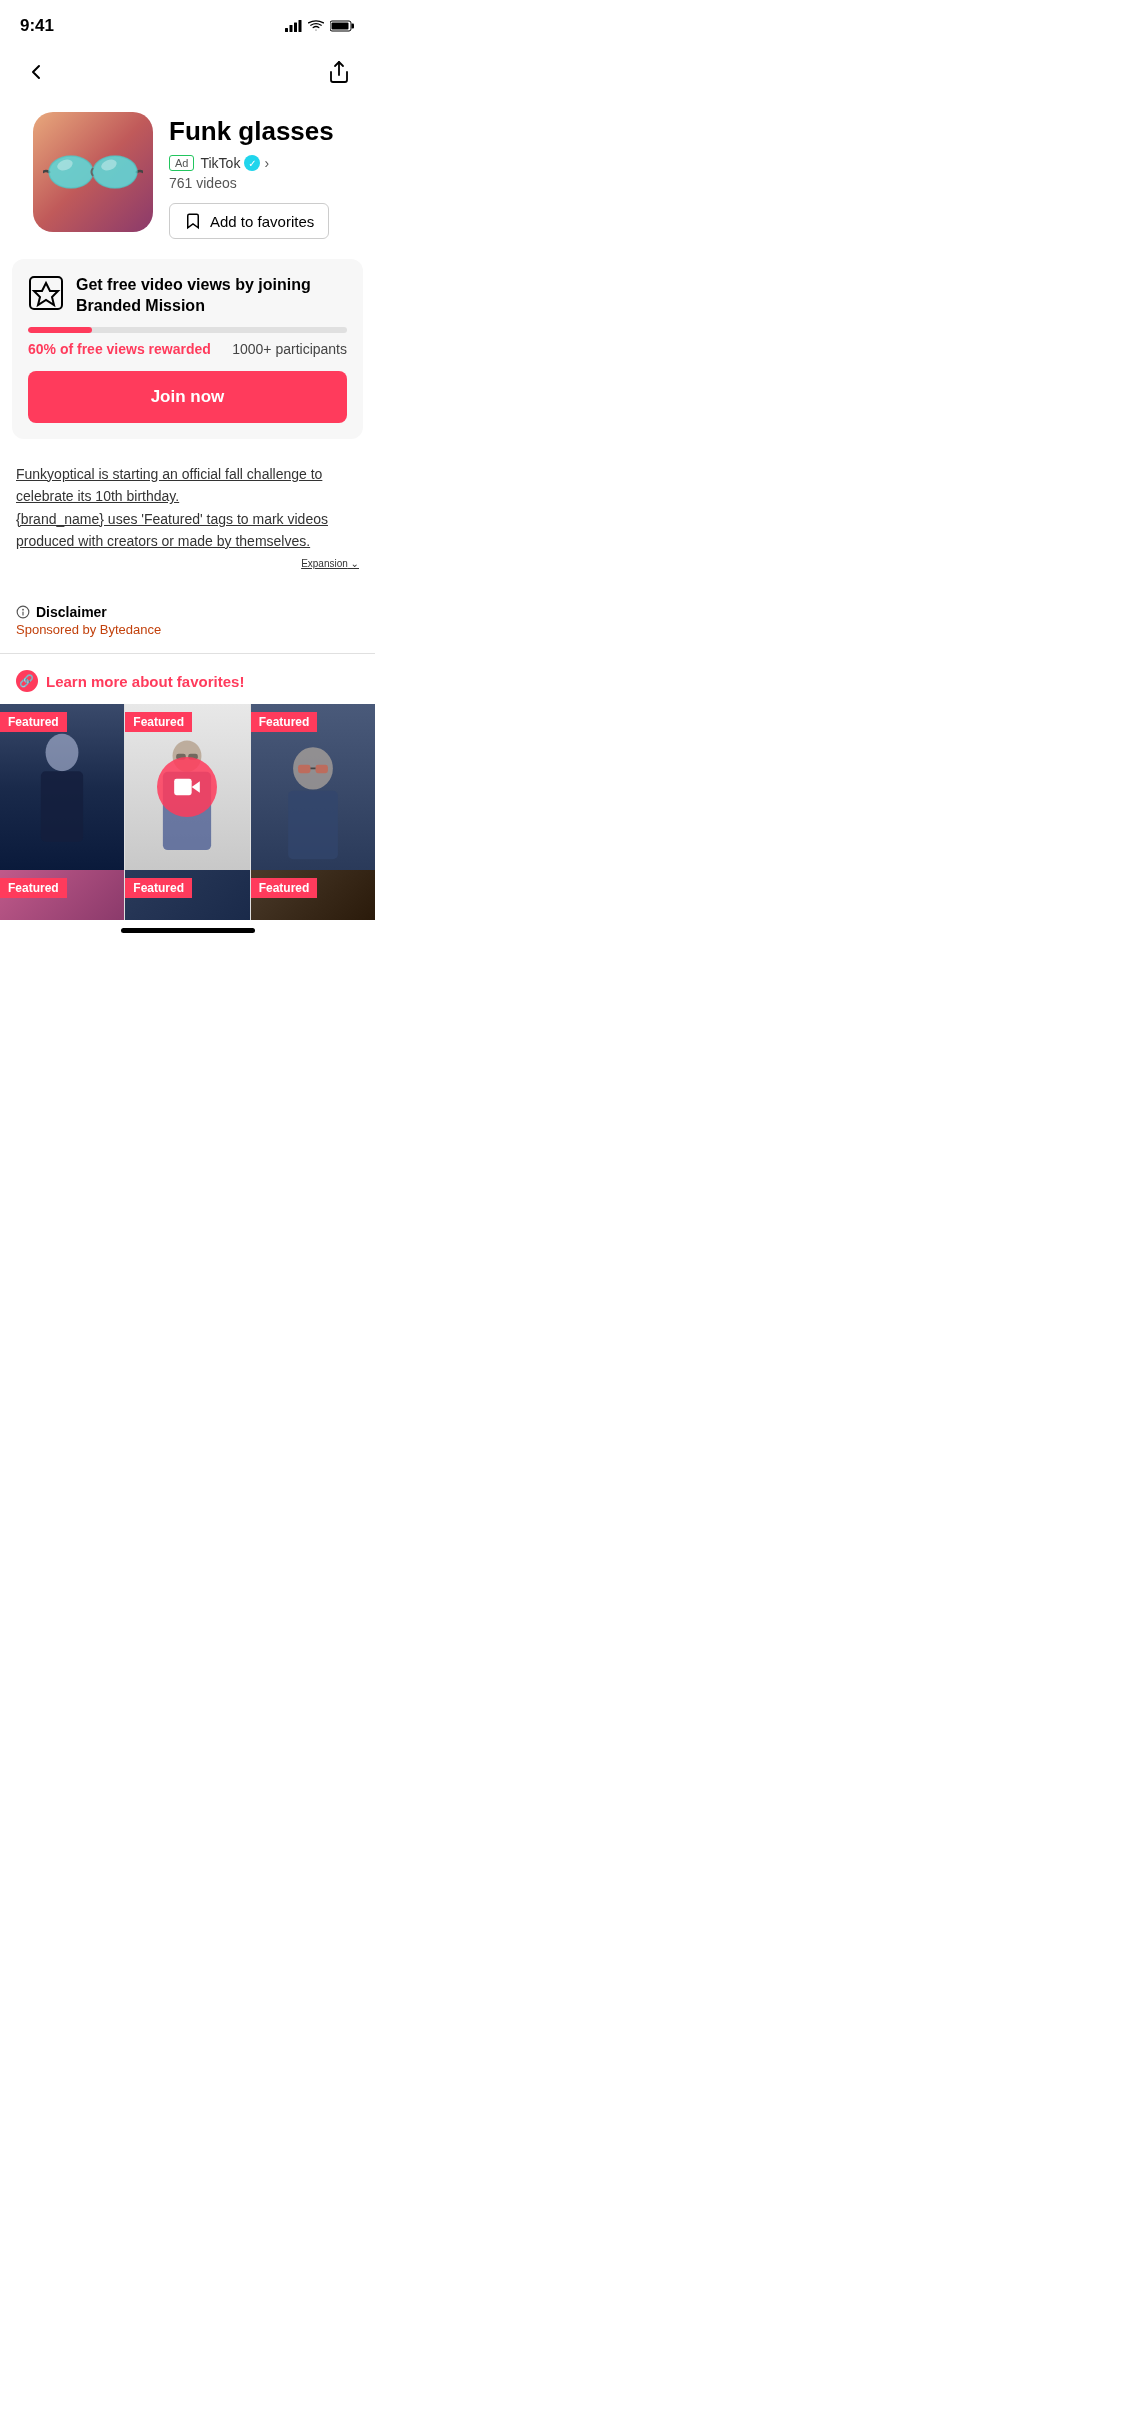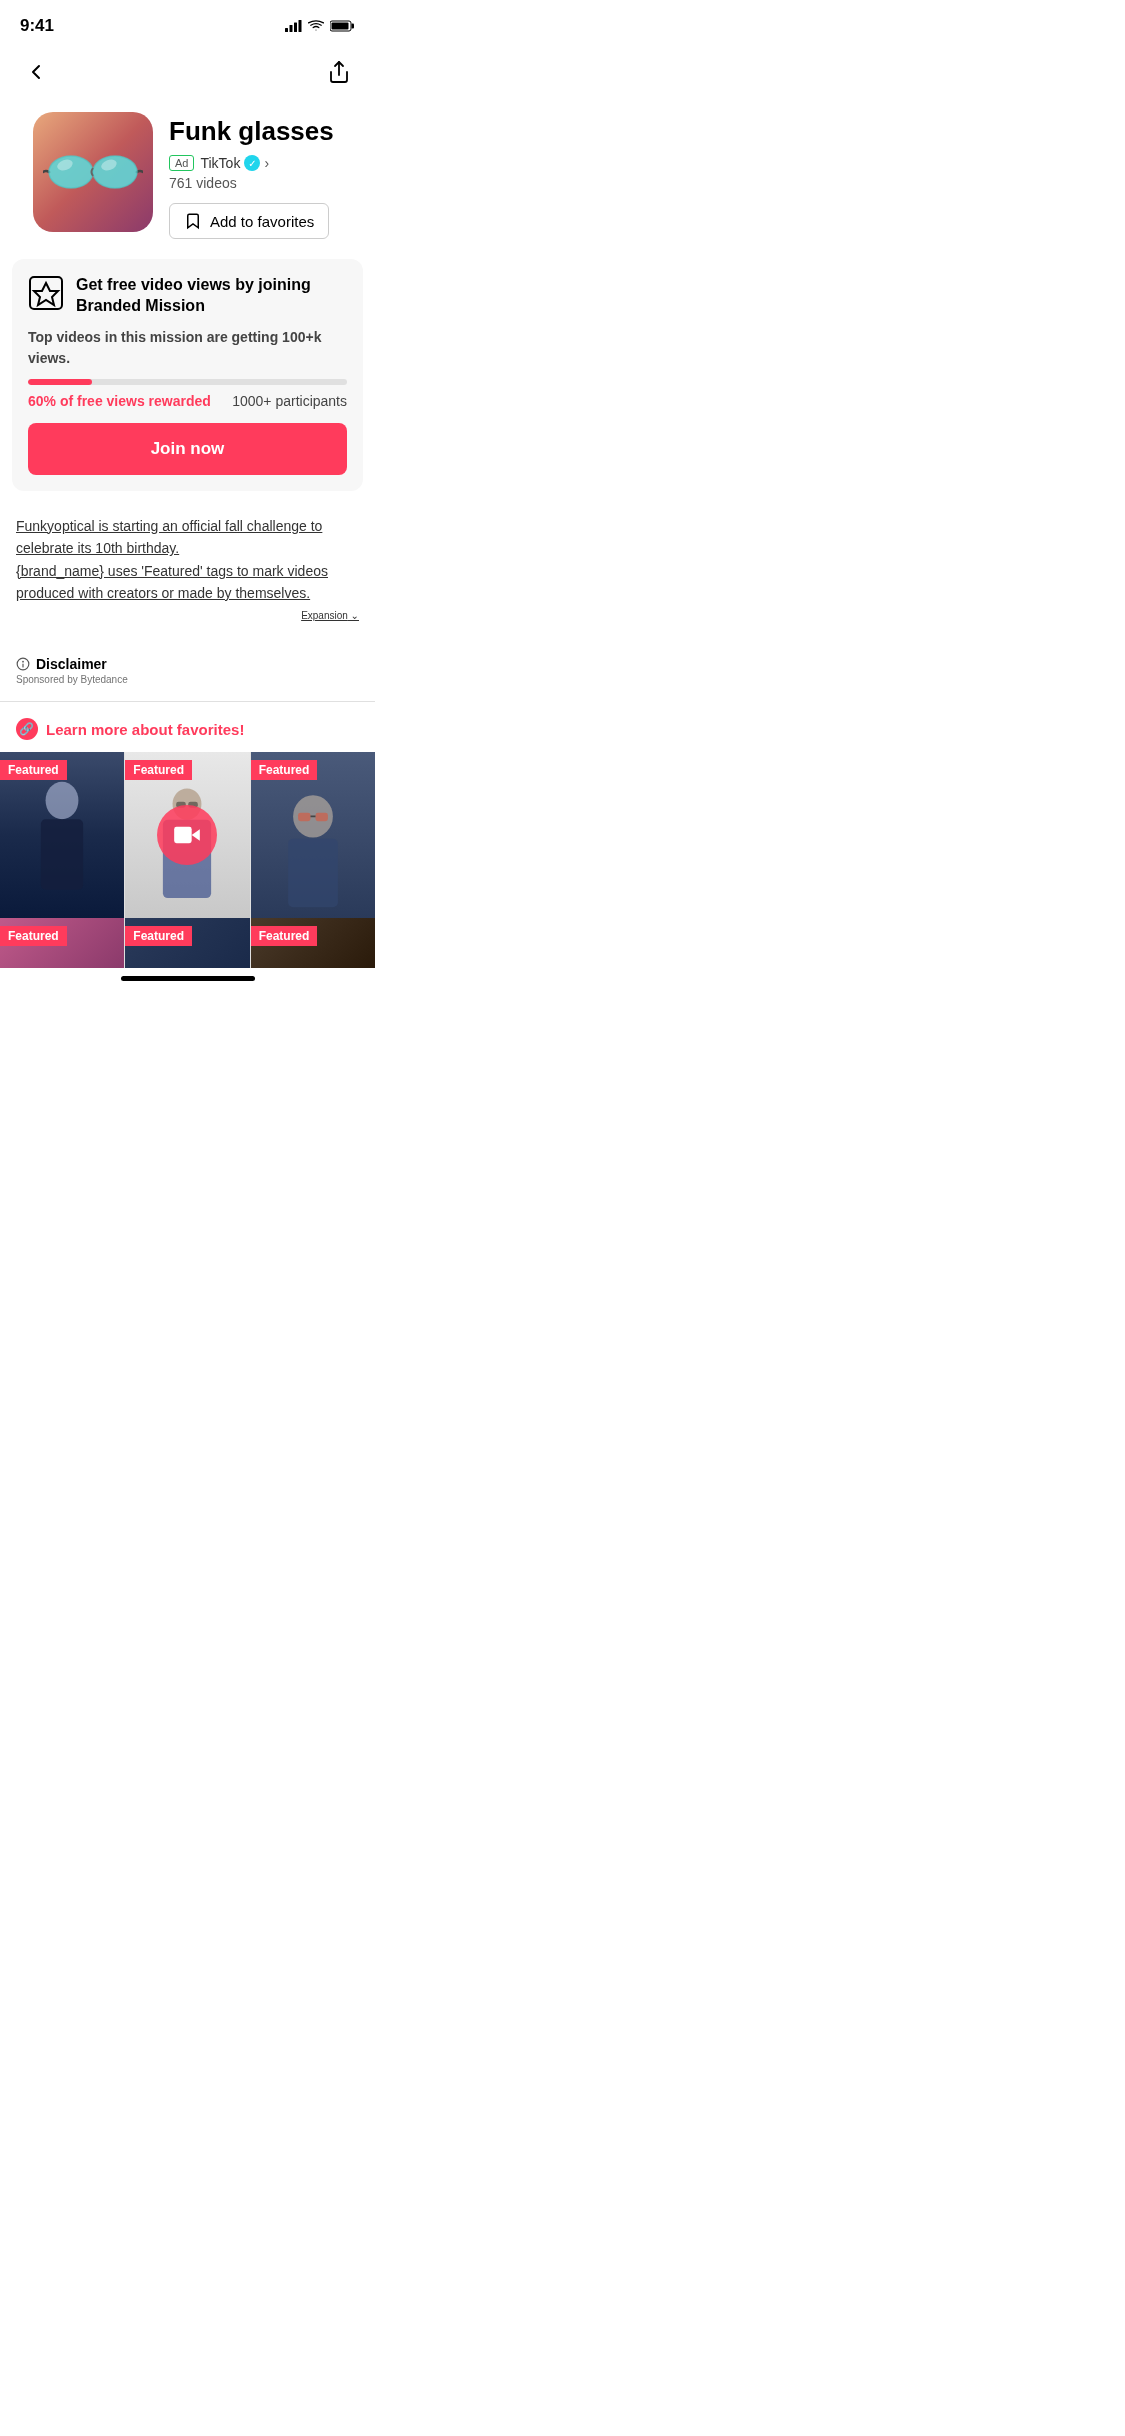--- a/index.html
+++ b/index.html
@@ -234,22 +234,22 @@
     }
     .disclaimer-title {
       display: flex;
       align-items: center;
       gap: 6px;
       font-size: 14px;
       font-weight: 600;
       margin-bottom: 2px;
     }
     .disclaimer-sub {
-      font-size: 10px;
-      color: #737373;
+      font-size: 13px;
+      color: #c2410c;
     }
 
     
     .divider {
       height: 1px;
       background: #e0e0e0;
       margin: 4px 0;
     }
 
     
@@ -465,23 +465,20 @@
 </div>
 
 <div class="mission-card">
   <div class="mission-header">
     <svg class="mission-icon" viewBox="0 0 36 36">
       <rect x="2" y="2" width="32" height="32" rx="4" stroke="#000" stroke-width="2" fill="none"></rect>
       <polygon points="18,8 22,16 30,16 24,22 26,30 18,25 10,30 12,22 6,16 14,16" fill="none" stroke="#000" stroke-width="2"></polygon>
     </svg>
     <div class="mission-title">Get free video views by joining Branded Mission</div>
   </div>
-  <div class="mission-desc">
-    <span>Top videos in this mission are getting </span><span style="font-weight:700">100+k</span><span> views.</span>
-  </div>
   <div class="progress-bar-container">
     <div class="progress-bar-fill"></div>
   </div>
   <div class="mission-stats">
     <span class="views-rewarded">60% of free views rewarded</span>
     <span class="participants">1000+ participants</span>
   </div>
   <button class="join-btn">Join now</button>
 </div>
 

